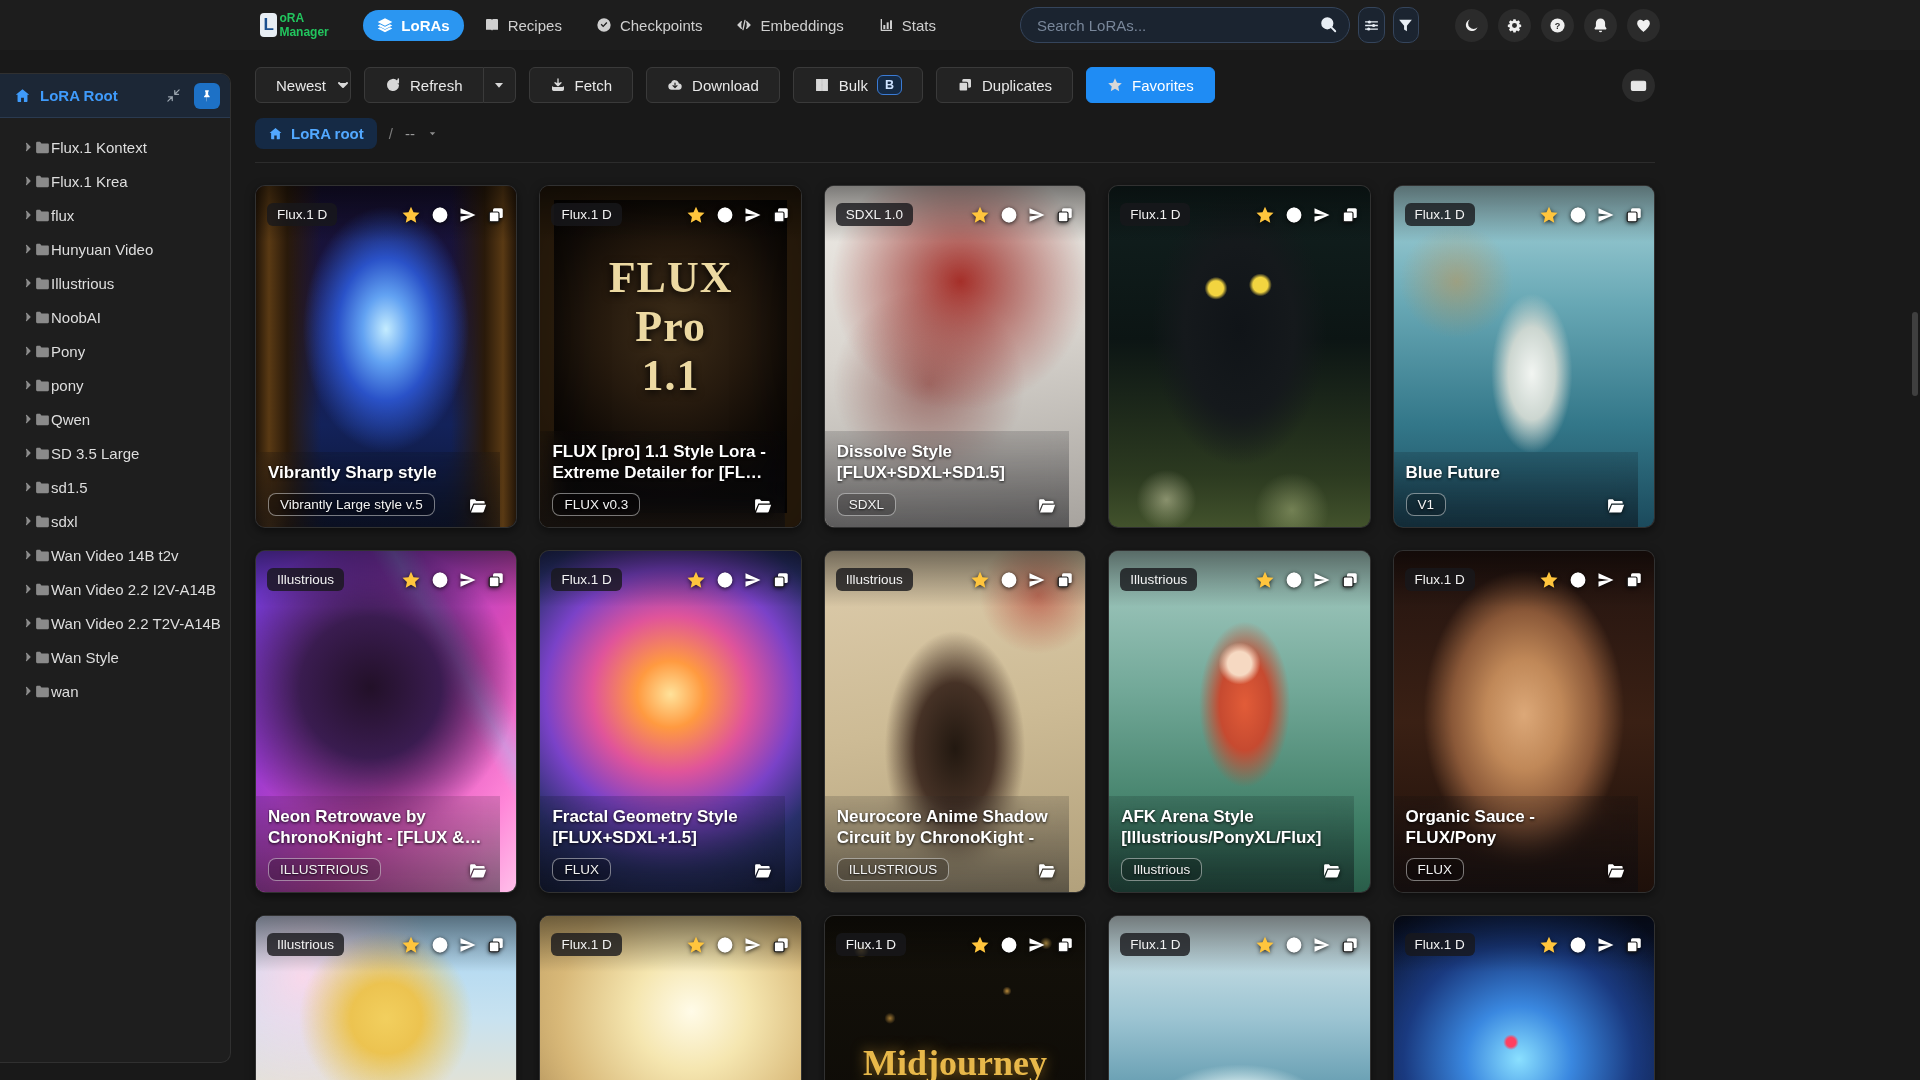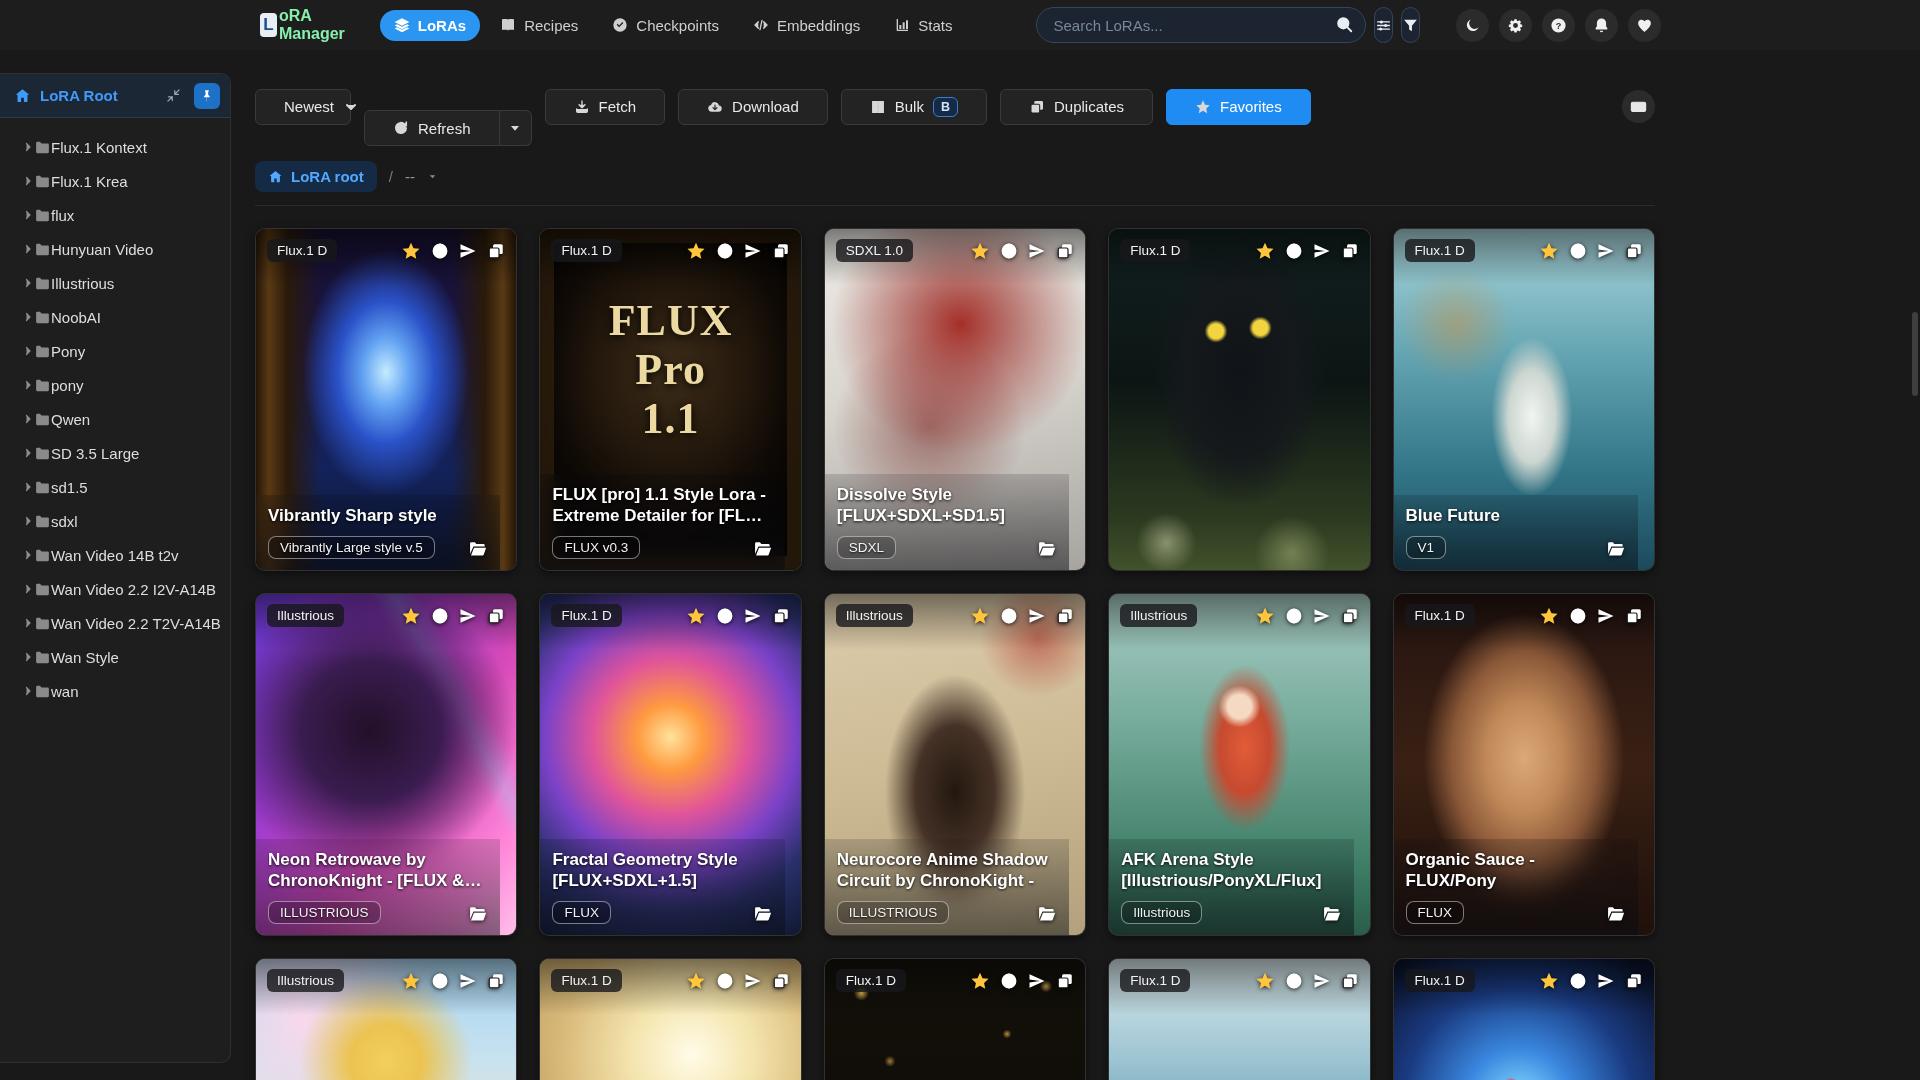--- a/index.html
+++ b/index.html
@@ -7,21 +7,21 @@
     font-family:"Liberation Sans","DejaVu Sans",sans-serif; color:#e6e6e6; }
 
   .ic { width:1em; height:1em; fill:currentColor; display:block; }
 
   
   .navbar { height:50px; display:flex; align-items:center; background:#1d1d1d; }
   .nav-inner { width:1400px; margin:0 auto; display:flex; align-items:center; }
   .logo { display:flex; align-items:center; gap:2px; cursor:pointer; }
   .logo-box { width:24px; height:24px; background:#e8eef4; color:#1a4f8f; border-radius:4px;
     font-weight:bold; font-size:17px; display:flex; align-items:center; justify-content:center; }
-  .logo-text { font-weight:bold; font-size:16px; color:#86efac; }
+  .logo-text { font-weight:bold; font-size:12px; color:#22c55e; }
   .nav-links { display:flex; align-items:center; gap:6px; margin-left:28px; }
   .nav-item { display:flex; align-items:center; gap:8px; padding:7px 14px; border-radius:17px;
     color:#cfcfcf; font-size:15px; cursor:pointer; }
   .nav-item .ic { font-size:16px; }
   .nav-item.active { background:#2b96f1; color:#fff; font-weight:bold; }
   .search-wrap { margin-left:70px; position:relative; }
   .search-input { width:330px; height:36px; background:#1b2430; border:1px solid #35455c;
     border-radius:18px; color:#dbe4ee; font-size:15px; padding:0 42px 0 16px; outline:none; }
   .search-input::placeholder { color:#79879a; }
   .search-btn { position:absolute; right:12px; top:8px; font-size:19px; color:#e8eef4; cursor:pointer; }
@@ -45,26 +45,26 @@
   .tree { padding:12px 0; }
   .tree-item { height:34px; display:flex; align-items:center; padding:0 10px 0 22px;
     cursor:pointer; }
   .tw-chev { color:#8d8d8d; font-size:12px; }
   .tw-folder { color:#8a8a8a; font-size:17px; }
   .tw-label { color:#dedede; font-size:15px; white-space:nowrap; overflow:hidden; }
 
   
   .main { position:absolute; left:255px; top:50px; width:1400px; }
   .toolbar { display:flex; align-items:center; margin-top:17px; gap:13px; }
-  .tbtn { height:36px; display:flex; align-items:center; gap:9px; padding:0 28px; background:#232323;
+  .tbtn { height:36px; display:flex; align-items:center; gap:9px; padding:0 20px; background:#232323;
     border:1px solid #3a3a3a; border-radius:6px; color:#e8e8e8; font-size:15px; cursor:pointer; }
   .tbtn .ic { font-size:16px; color:#d8d8d8; }
   .sort-select { width:96px; justify-content:space-between; }
   .caret { font-size:11px; color:#b8b8b8; }
-  .split { display:flex;margin-top:43px; }
+  .split { display:flex; }
   .split .tbtn:first-child { border-radius:6px 0 0 6px; }
   .split-caret { width:32px; padding:0; justify-content:center; border-radius:0 6px 6px 0;
     border-left:none; }
   .bulk-badge { border:1px solid #3a7bd5; background:#152a44; color:#cfe3ff; border-radius:6px;
     font-size:12.5px; font-weight:bold; padding:2px 7px; }
   .tbtn.favorites { background:#1f8cf4; border-color:#1f8cf4; color:#fff; }
   .tbtn.favorites .star { color:#ffd43b; font-size:17px; }
   .kb-btn { margin-left:auto; width:33px; height:33px; border-radius:50%; background:#2b2b2b;
     display:flex; align-items:center; justify-content:center; color:#e8e8e8; font-size:17px; cursor:pointer; }
 
@@ -78,21 +78,21 @@
   .bc-caret { color:#8c8c8c; font-size:11px; cursor:pointer; }
 
   
   .grid { margin-top:22px; display:grid; grid-template-columns:repeat(5,1fr); gap:22px; }
   .card { position:relative; height:343px; border-radius:10px; overflow:hidden; cursor:pointer;
     border:1px solid rgba(255,255,255,.07); box-shadow:0 3px 10px rgba(0,0,0,.5); background:#222; }
   .card-art { position:absolute; inset:0; }
   .art-text { position:absolute; inset:0; display:flex; align-items:center; justify-content:center;
     text-align:center; pointer-events:none; }
   .card-top { position:absolute; top:0; left:0; right:0; height:56px; padding:10px 11px;
-    display:flex; justify-content:space-between; align-items:flex-start;
+    display:flex; justify-content:space-between; align-items:center;
     background:linear-gradient(180deg,rgba(0,0,0,.48),rgba(0,0,0,0)); }
   .model-badge { background:rgba(24,24,28,.8); border-radius:6px; padding:4px 10px;
     font-size:13.5px; color:#f2f2f2; }
   .card-actions { display:flex; gap:10px; align-items:center; padding-top:2px; }
   .card-actions .act { font-size:18px; color:#fff; filter:drop-shadow(0 1px 2px rgba(0,0,0,.8)); cursor:pointer; }
   .card-actions .star { color:#ffc53d; font-size:20px; }
   .card-footer { position:absolute; bottom:0; left:0; right:16px; padding:10px 12px 11px;
     background:linear-gradient(180deg,rgba(10,12,18,.15),rgba(10,12,18,.5));
     backdrop-filter:blur(10px); -webkit-backdrop-filter:blur(10px); }
   .card-title { font-size:17px; font-weight:bold; color:#fff; line-height:1.28;

